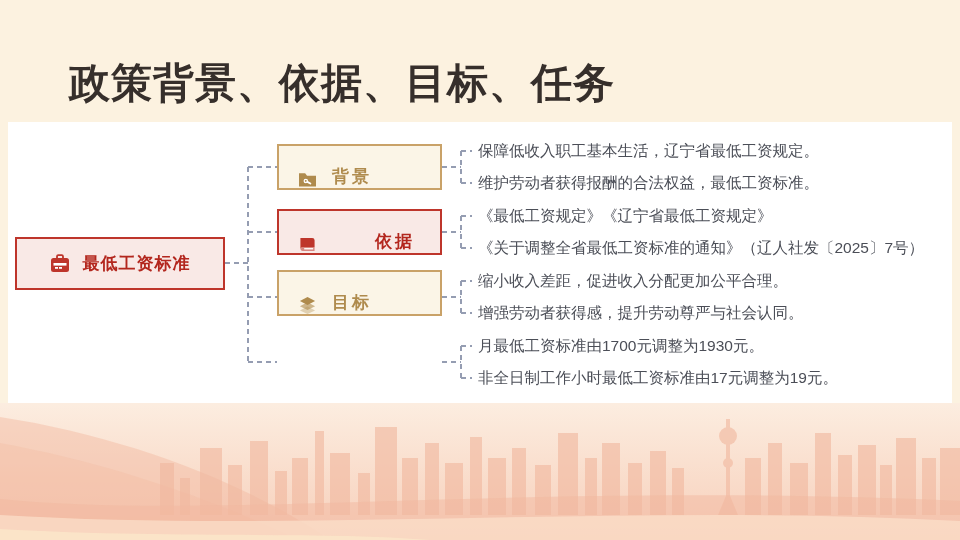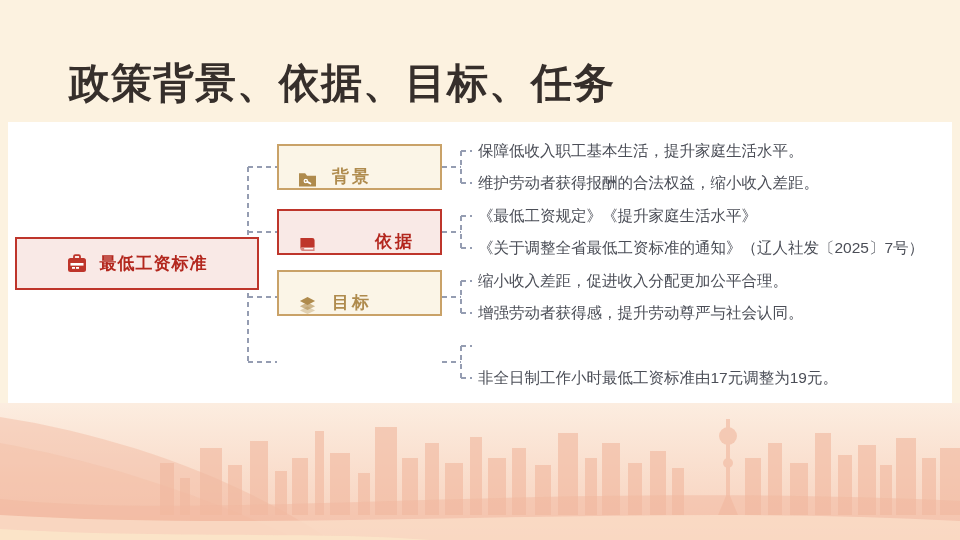--- a/index.html
+++ b/index.html
@@ -19,21 +19,21 @@
     position:absolute;left:57px;top:44px;margin:12px;
     font-size:41px;font-weight:800;letter-spacing:1px;
     color:var(--title-text);
   }
   .panel{
     position:absolute;left:8px;top:122px;width:944px;height:281px;
     background:var(--panel-bg);
   }
   .conn-overlay{position:absolute;left:0;top:0;width:944px;height:281px;}
   .root-box{
-    position:absolute;left:7px;top:115px;width:244px;height:53px;
+    position:absolute;left:7px;top:115px;width:210px;height:53px;
     background:var(--red-box-bg);border:2px solid var(--accent-red);
     display:flex;align-items:center;justify-content:center;gap:13px;
     box-sizing:border-box;
   }
   .root-label{font-size:17px;font-weight:700;color:var(--red-box-text);letter-spacing:1px;}
   .branch{
     position:absolute;left:269px;width:165px;height:46px;
     display:flex;align-items:flex-end;gap:15px;padding-left:19px;
     box-sizing:border-box;
   }
@@ -109,49 +109,50 @@
       <span class="icon gold">
         <svg width="19" height="17" viewBox="0 0 20 18">
           <path d="M1 2.5 h6.5 l2 2.5 H19 a0 0 0 0 1 0 0 V16.5 H1 Z" fill="currentColor"></path>
           <circle cx="8.2" cy="10.5" r="2.4" fill="#fff"></circle>
           <circle cx="8.2" cy="10.5" r="1" fill="currentColor"></circle>
           <rect x="9.5" y="10.2" width="5.5" height="2" rx="1" fill="#fff" transform="rotate(28 9.5 10.2)"></rect>
         </svg>
       </span>
       <span class="lbl">背景</span>
     </div>
-    <div class="pt" style="top:19px">保障低收入职工基本生活，提升家庭生活水平。</div>
-    <div class="pt" style="top:51px">维护劳动者获得报酬的合法权益，缩小收入差距。</div>
+    <div class="pt" style="top:19px">保障低收入职工基本生活，辽宁省最低工资规定。</div>
+    <div class="pt" style="top:51px">维护劳动者获得报酬的合法权益，最低工资标准。</div>
 
     <div class="branch red" style="top:87px">
       <span class="icon red">
         <svg width="19" height="17" viewBox="0 0 20 18">
           <path d="M2.5 2 H15 a2.5 2.5 0 0 1 2.5 2.5 V12 H5 a2.5 2.5 0 0 0 -2.5 2.5 Z" fill="currentColor"></path>
           <path d="M5 12 H17.5 V16 H5 a2 2 0 0 1 0 -4 Z" fill="currentColor" opacity="0.55"></path>
           <rect x="6.5" y="12.8" width="9.5" height="1.4" fill="#fff"></rect>
         </svg>
       </span>
       <span class="lbl">依据</span>
     </div>
-    <div class="pt" style="top:84px">《最低工资规定》《提升家庭生活水平》</div>
+    <div class="pt" style="top:84px">《最低工资规定》《辽宁省最低工资规定》</div>
     <div class="pt" style="top:116px">《关于调整全省最低工资标准的通知》（辽人社发〔2025〕7号）</div>
 
     <div class="branch gold" style="top:148px">
       <span class="icon gold">
         <svg width="19" height="18" viewBox="0 0 20 19">
           <polygon points="10,1 18,5.2 10,9.4 2,5.2" fill="currentColor"></polygon>
           <polygon points="10,6.5 18,10.7 10,14.9 2,10.7" fill="currentColor" opacity="0.6"></polygon>
           <polygon points="10,11 18,15.2 10,19 2,15.2" fill="currentColor" opacity="0.35"></polygon>
         </svg>
       </span>
       <span class="lbl">目标</span>
     </div>
     <div class="pt" style="top:149px">缩小收入差距，促进收入分配更加公平合理。</div>
     <div class="pt" style="top:181px">增强劳动者获得感，提升劳动尊严与社会认同。</div>
 
+    <div class="pt" style="top:214px">月最低工资标准由1700元调整为1930元。</div>
     <div class="pt" style="top:246px">非全日制工作小时最低工资标准由17元调整为19元。</div>
 
   </div>
 
   <svg class="footer" viewBox="0 0 960 137" preserveAspectRatio="none">
     <defs>
       <linearGradient id="fbg" x1="0" y1="0" x2="0" y2="1">
         <stop offset="0" style="stop-color:var(--footer-top)"></stop>
         <stop offset="1" style="stop-color:var(--footer-bottom)"></stop>
       </linearGradient>

